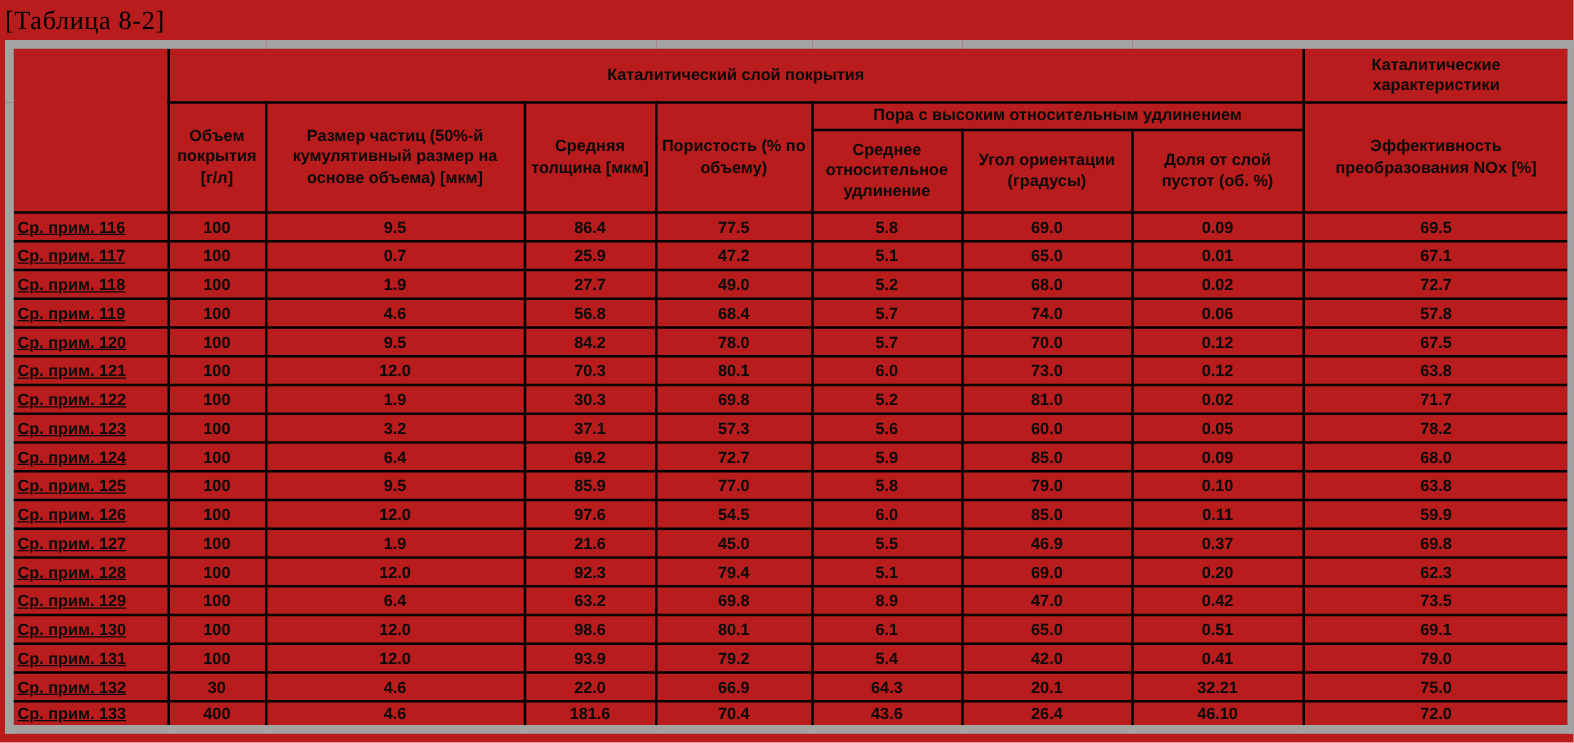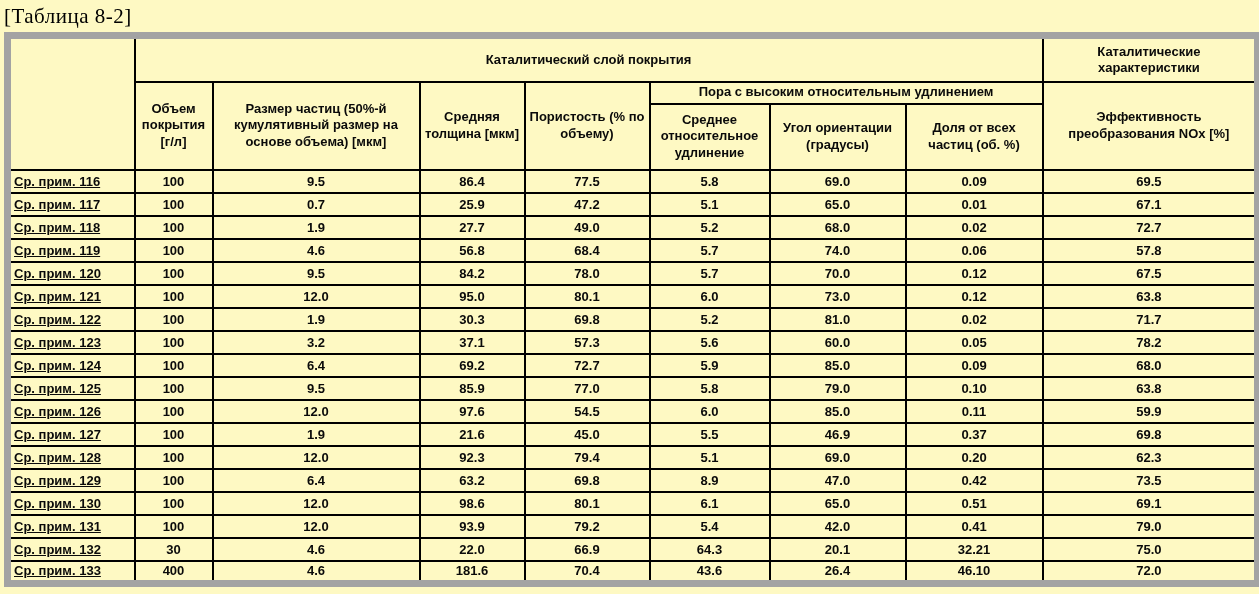--- a/index.html
+++ b/index.html
@@ -1,20 +1,20 @@
 <!DOCTYPE html>
 <html><head>
 <meta charset="utf-8">
 <style>
   * { box-sizing: border-box; }
   html, body { margin: 0; padding: 0; background: #ffffff; }
   .page {
     width: 1259px;
     height: 594px;
-    background: #fef9c3;
+    background: #b91c1c;
     color: #000000;
     position: relative;
     font-family: "Liberation Sans", sans-serif;
   }
   .doc-title {
     font-family: "Liberation Serif", "DejaVu Serif", serif;
     font-size: 21px;
     font-weight: normal;
     color: #000;
     padding: 4px 0 3px 4px;
@@ -80,21 +80,21 @@
         <th rowspan="2">Объем покрытия [г/л]</th>
         <th rowspan="2">Размер частиц (50%-й кумулятивный размер на основе объема) [мкм]</th>
         <th rowspan="2">Средняя толщина [мкм]</th>
         <th rowspan="2">Пористость (% по объему)</th>
         <th colspan="3" class="pore-group">Пора с высоким относительным удлинением</th>
         <th rowspan="2">Эффективность преобразования NOx [%]</th>
       </tr>
       <tr class="hrow-3">
         <th>Среднее относительное удлинение</th>
         <th>Угол ориентации (градусы)</th>
-        <th>Доля от всех частиц (об. %)</th>
+        <th>Доля от слой пустот (об. %)</th>
       </tr>
     </thead>
     <tbody>
         <tr>
           <td class="row-label">Ср. прим. 116</td>
           <td>100</td>
           <td>9.5</td>
           <td>86.4</td>
           <td>77.5</td>
           <td>5.8</td>
@@ -143,21 +143,21 @@
           <td>78.0</td>
           <td>5.7</td>
           <td>70.0</td>
           <td>0.12</td>
           <td>67.5</td>
         </tr>
         <tr>
           <td class="row-label">Ср. прим. 121</td>
           <td>100</td>
           <td>12.0</td>
-          <td>95.0</td>
+          <td>70.3</td>
           <td>80.1</td>
           <td>6.0</td>
           <td>73.0</td>
           <td>0.12</td>
           <td>63.8</td>
         </tr>
         <tr>
           <td class="row-label">Ср. прим. 122</td>
           <td>100</td>
           <td>1.9</td>

